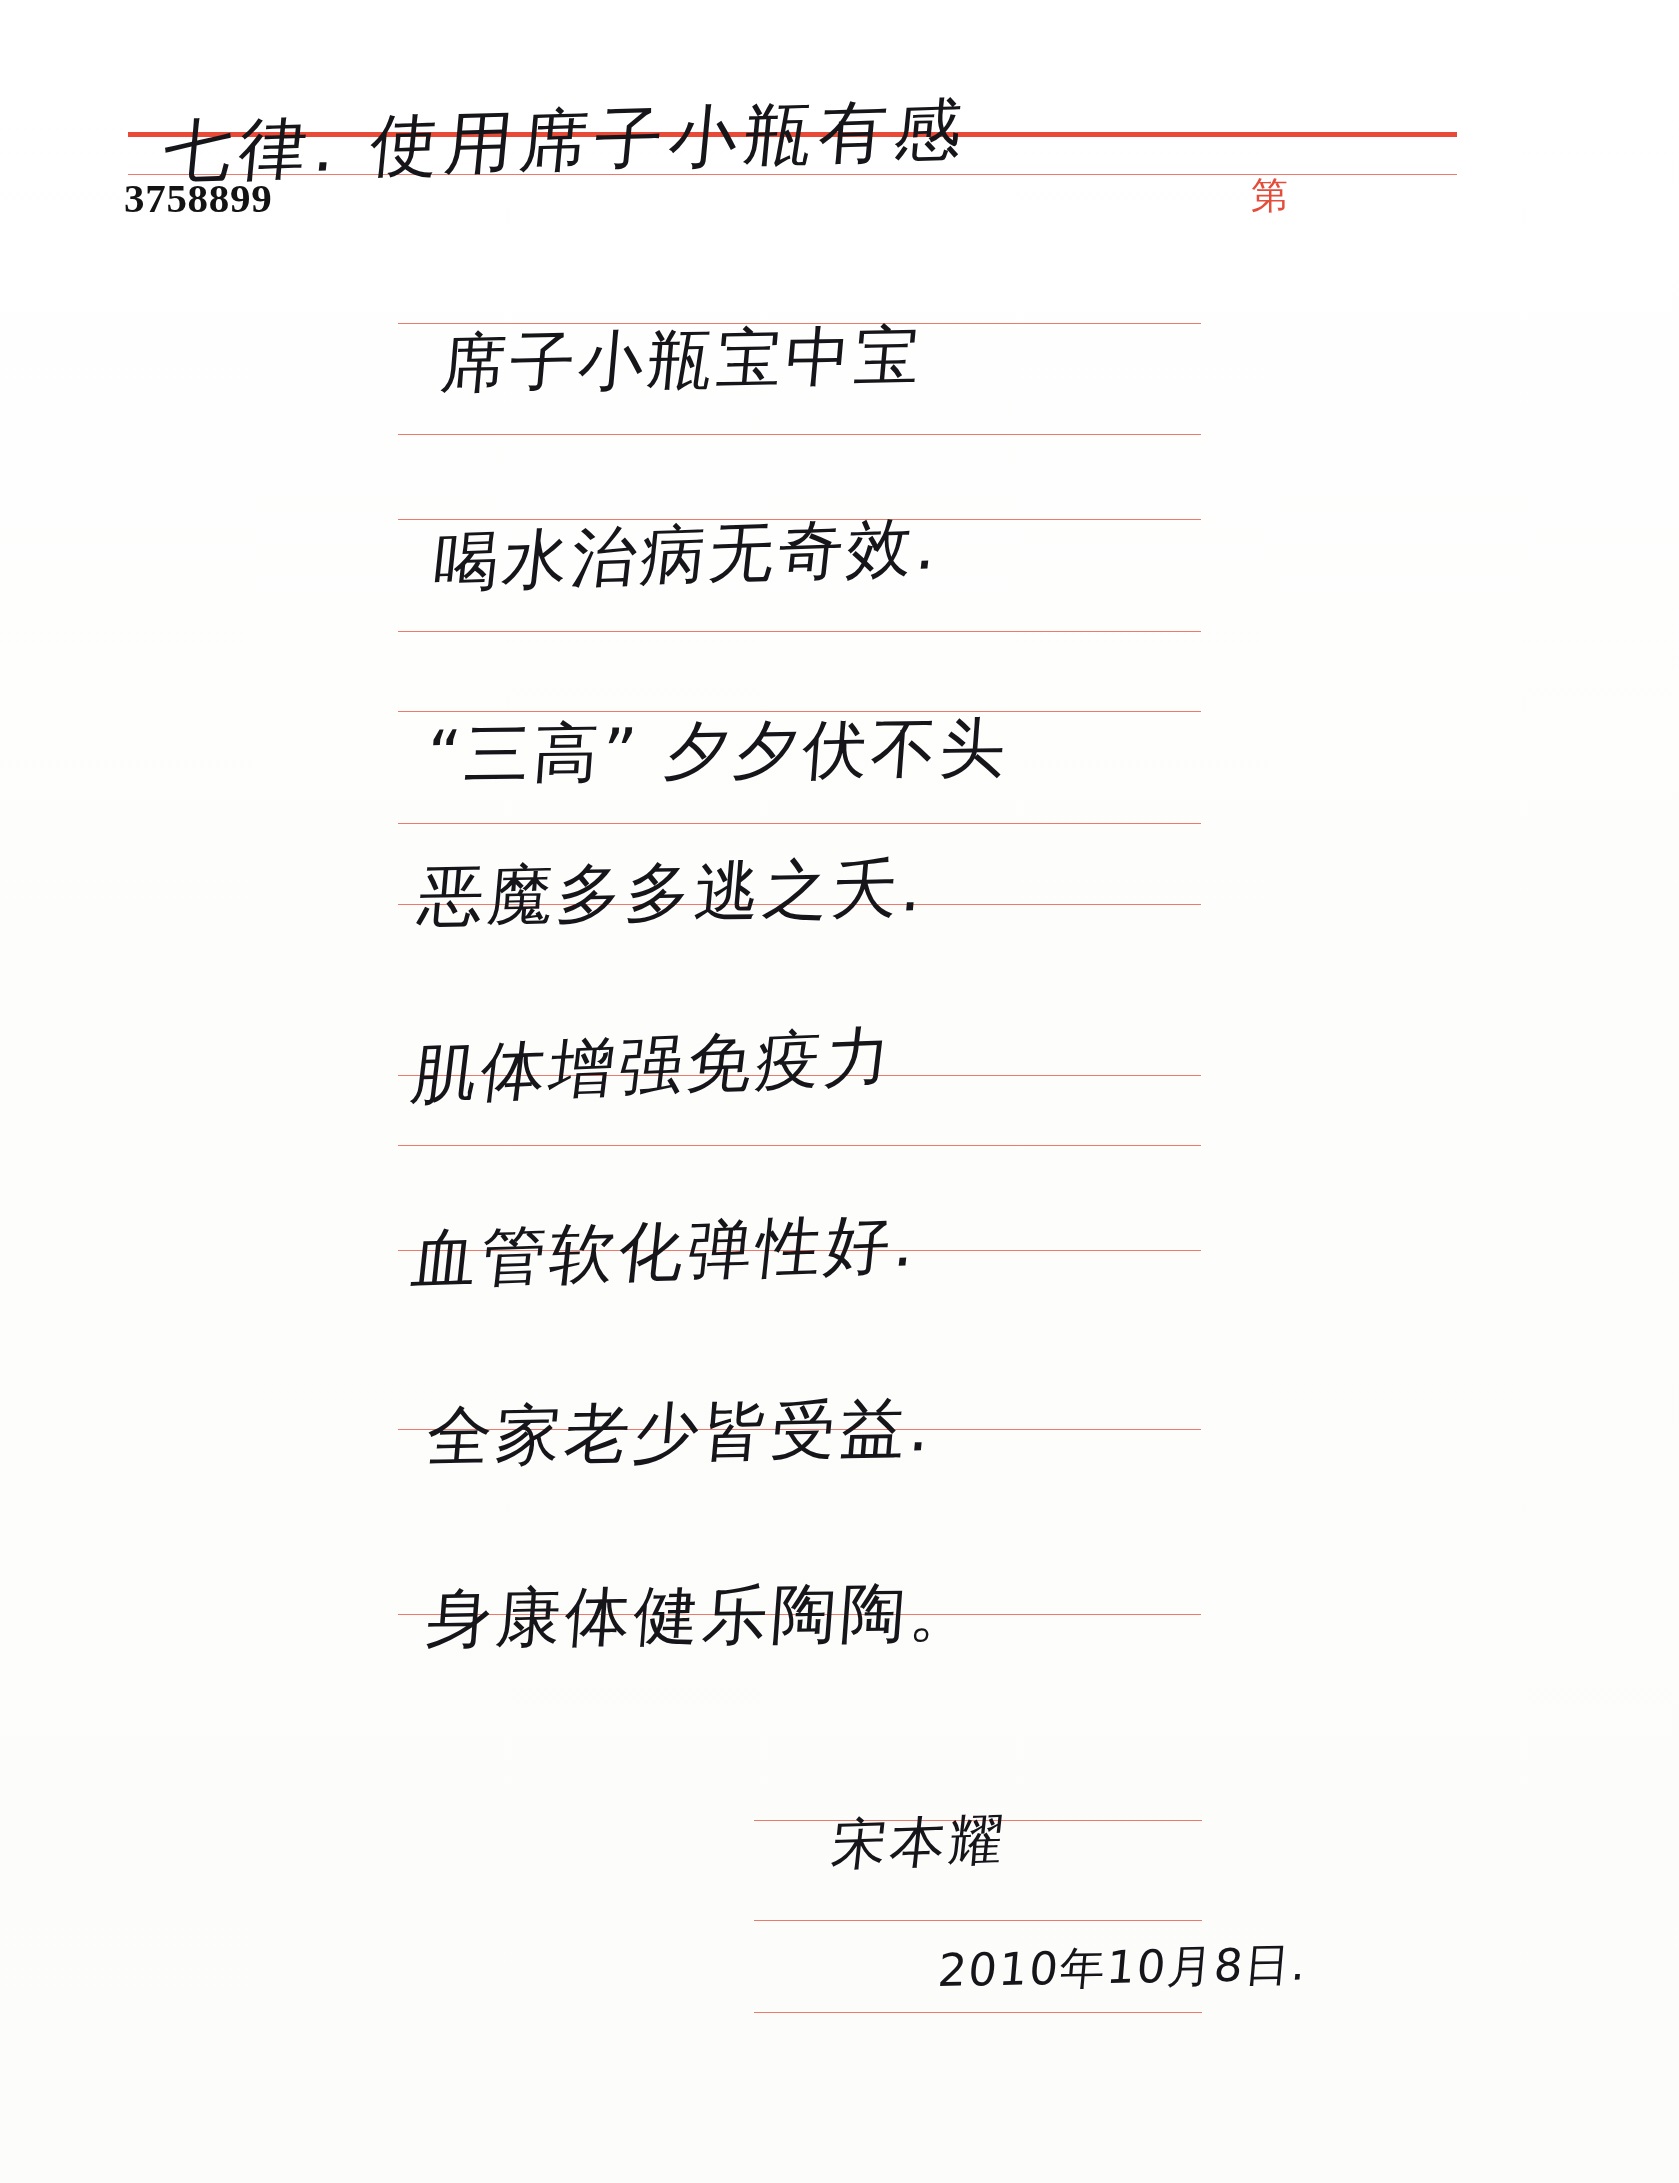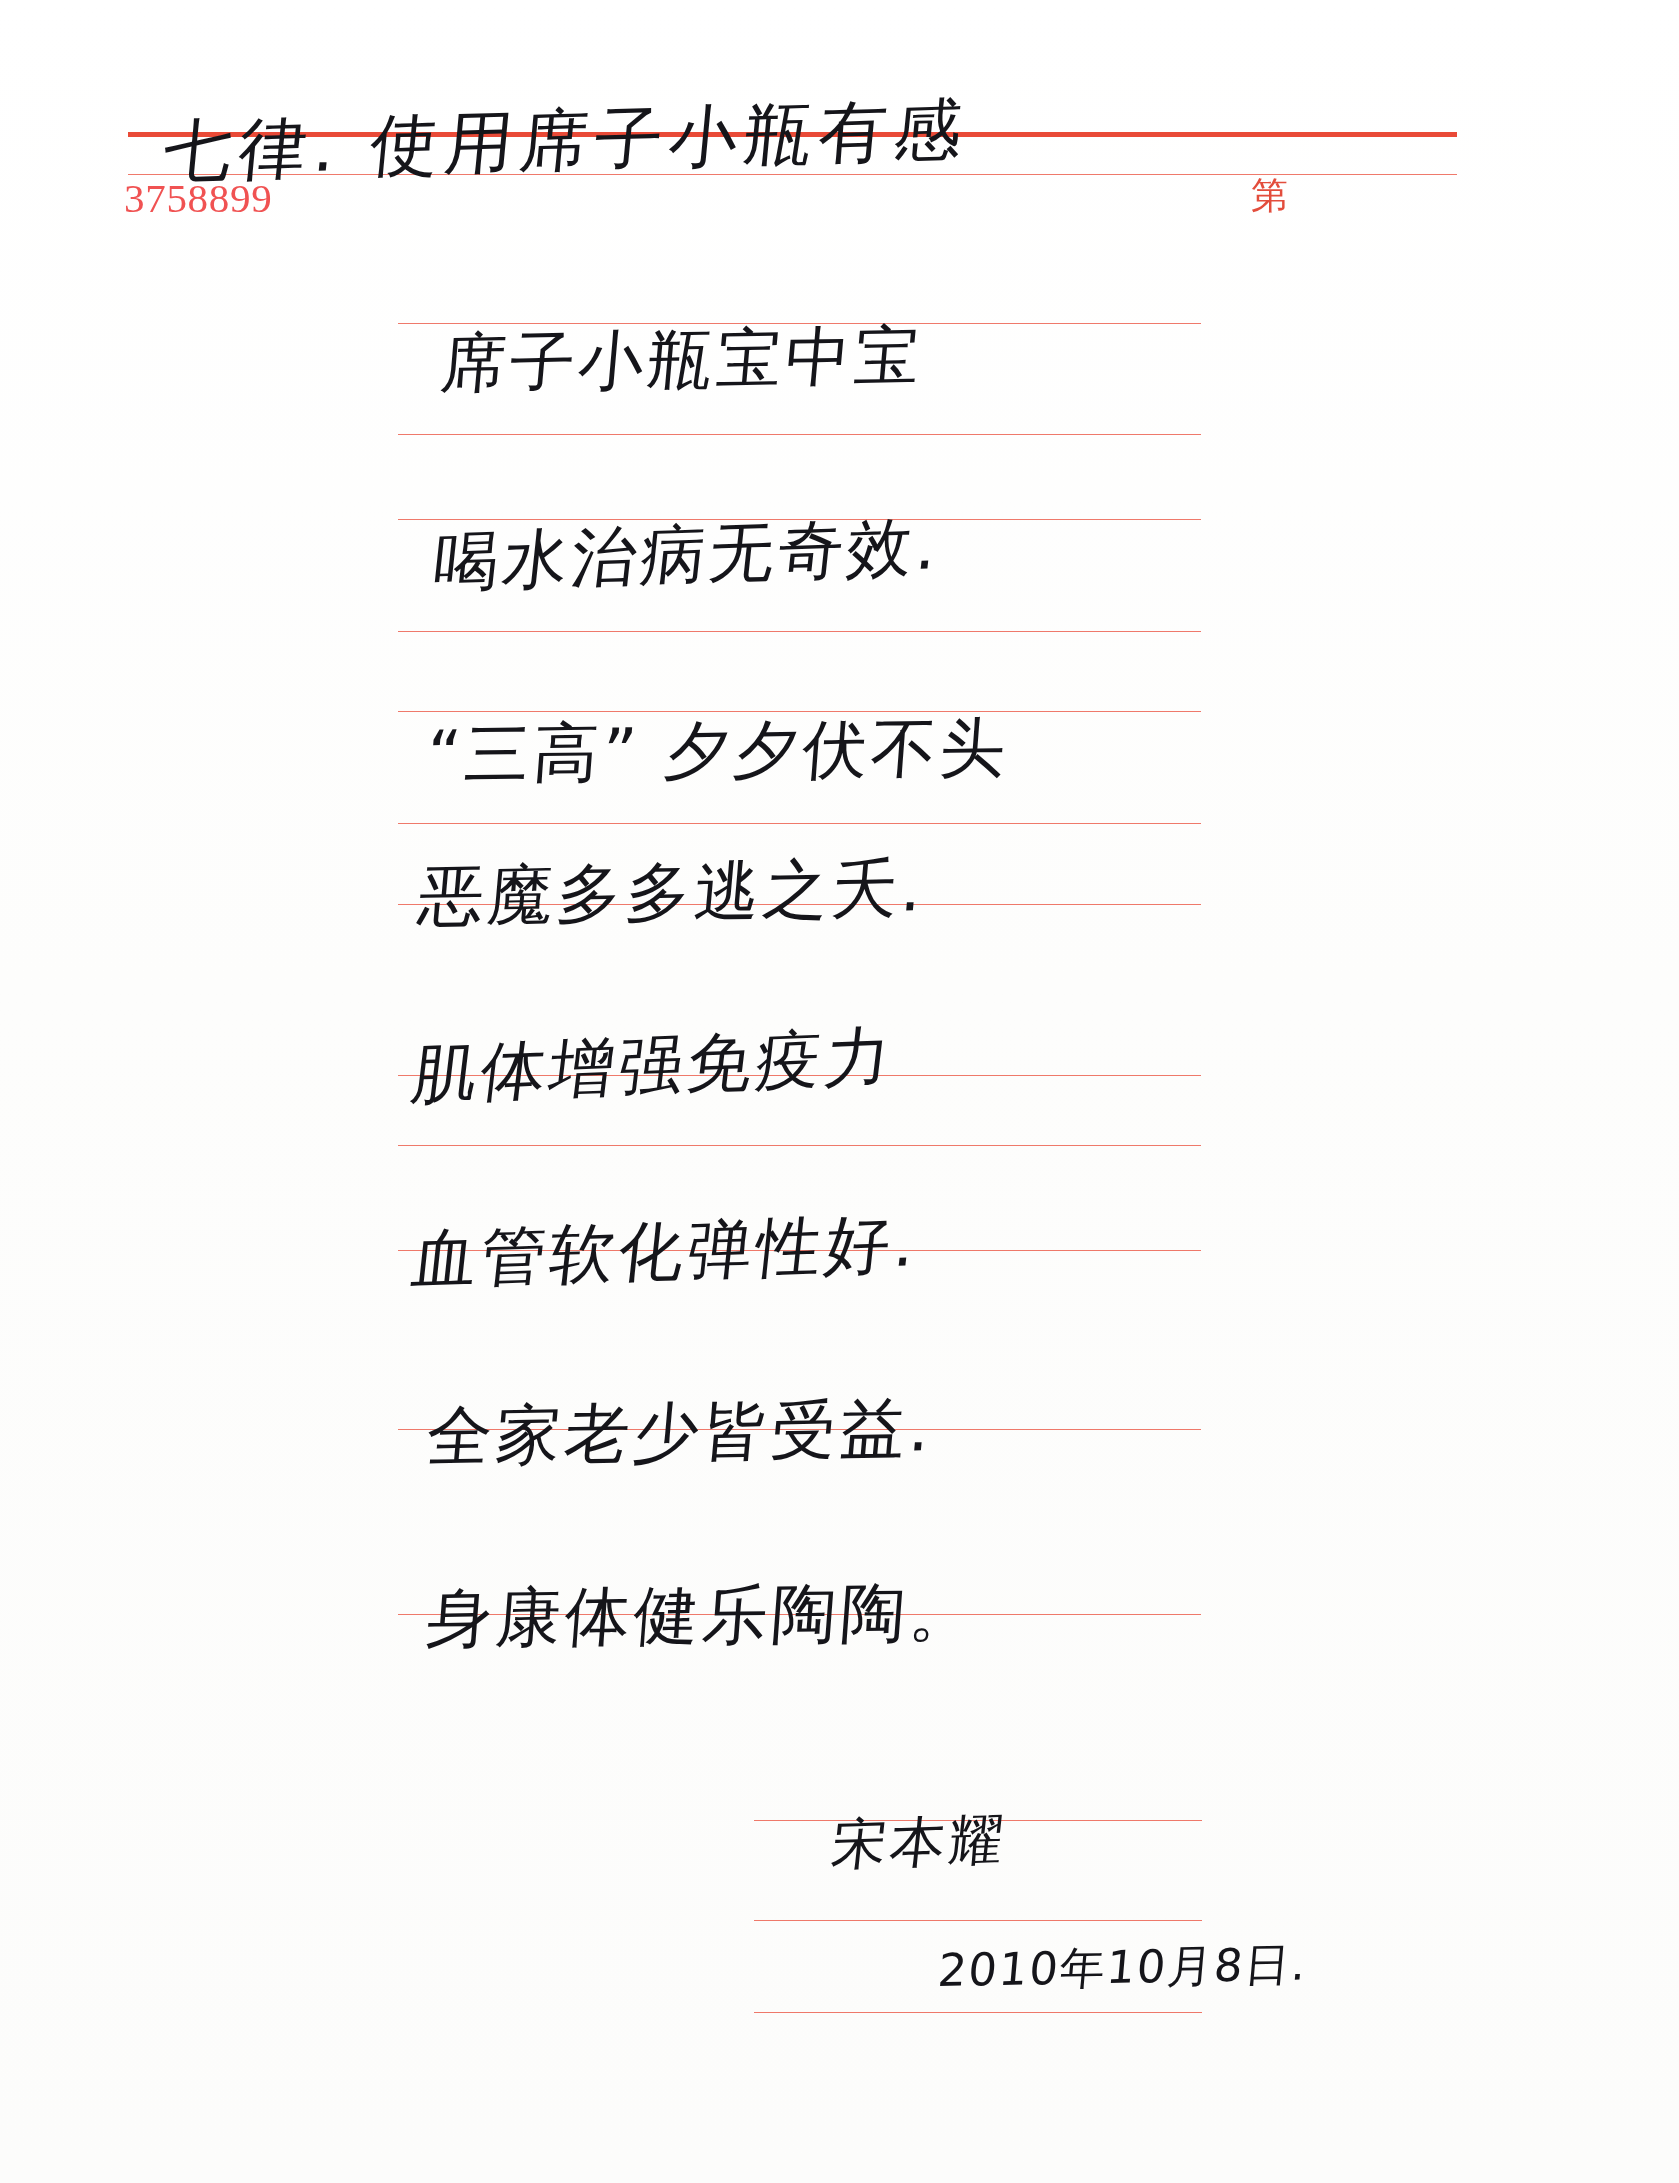--- a/index.html
+++ b/index.html
@@ -34,23 +34,23 @@
     height: 1.4px;
     opacity: 0.7;
   }
   .rule.top-heavy {
     height: 5px;
     opacity: 0.95;
   }
   
   .serial {
     position: absolute;
-    color: #ef4444;
+    color: #000000;
     font-family: "Liberation Serif", serif;
-    font-weight: 400;
+    font-weight: 700;
     letter-spacing: 0.7px;
     opacity: 0.92;
   }
   
   .page-marker {
     position: absolute;
     color: #e03a28;
     font-family: "Liberation Serif", serif;
     opacity: 0.9;
   }

